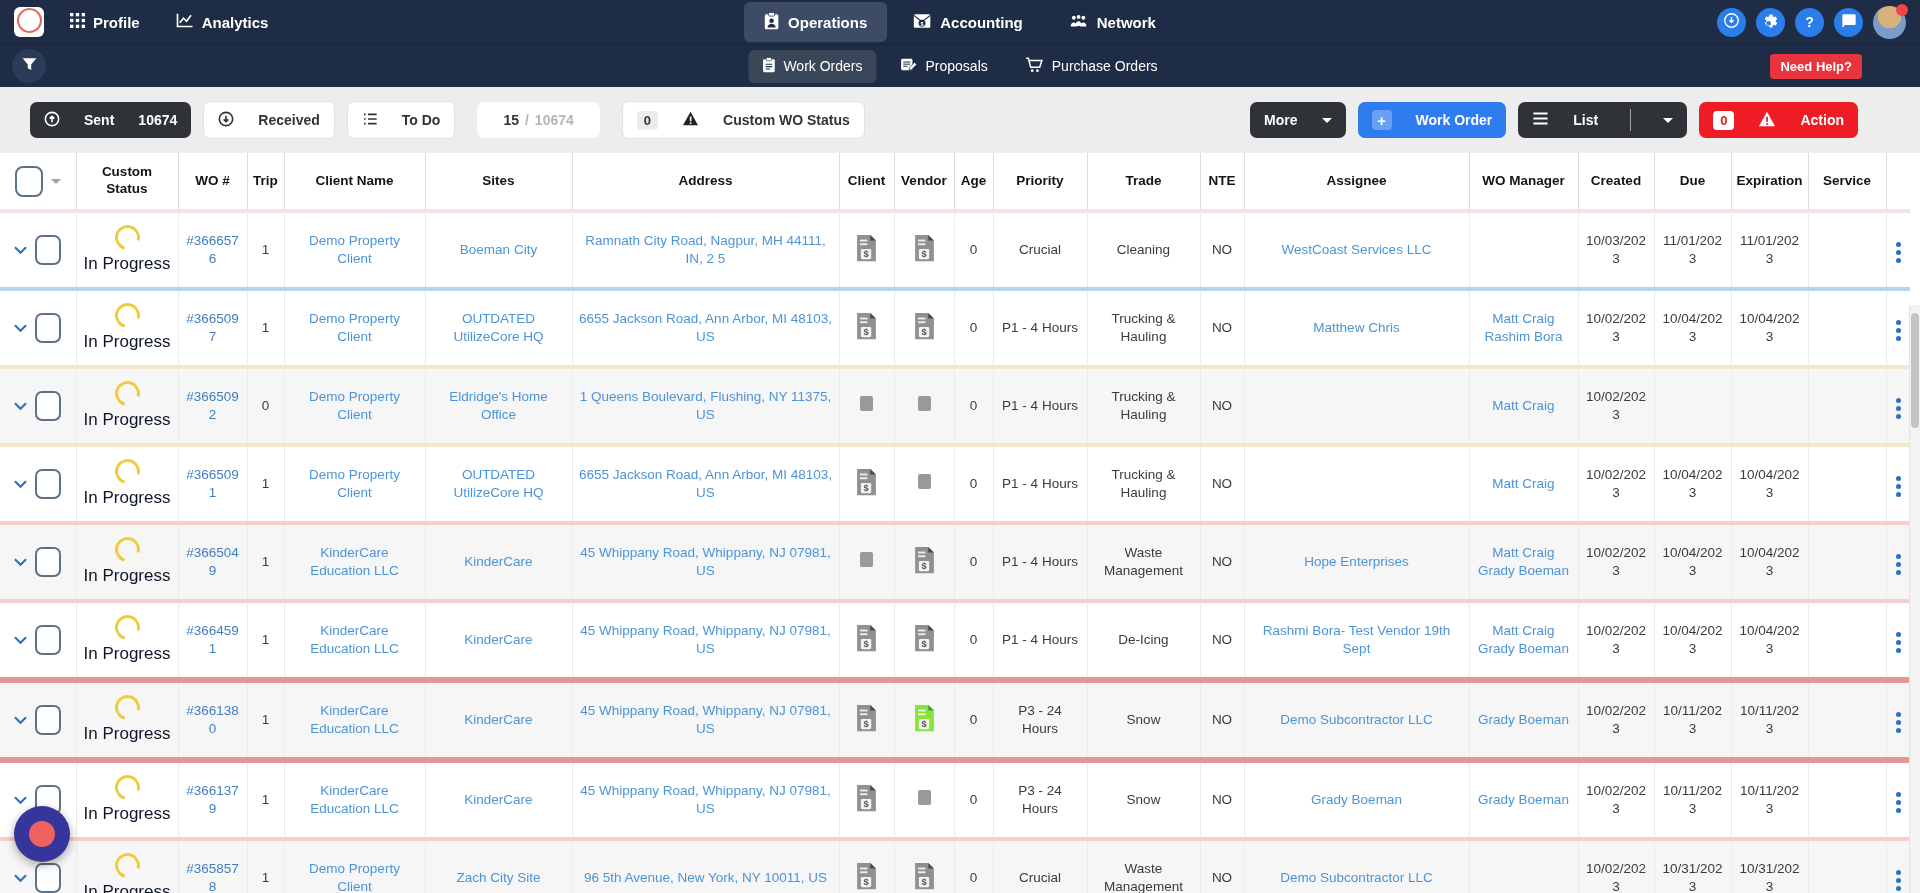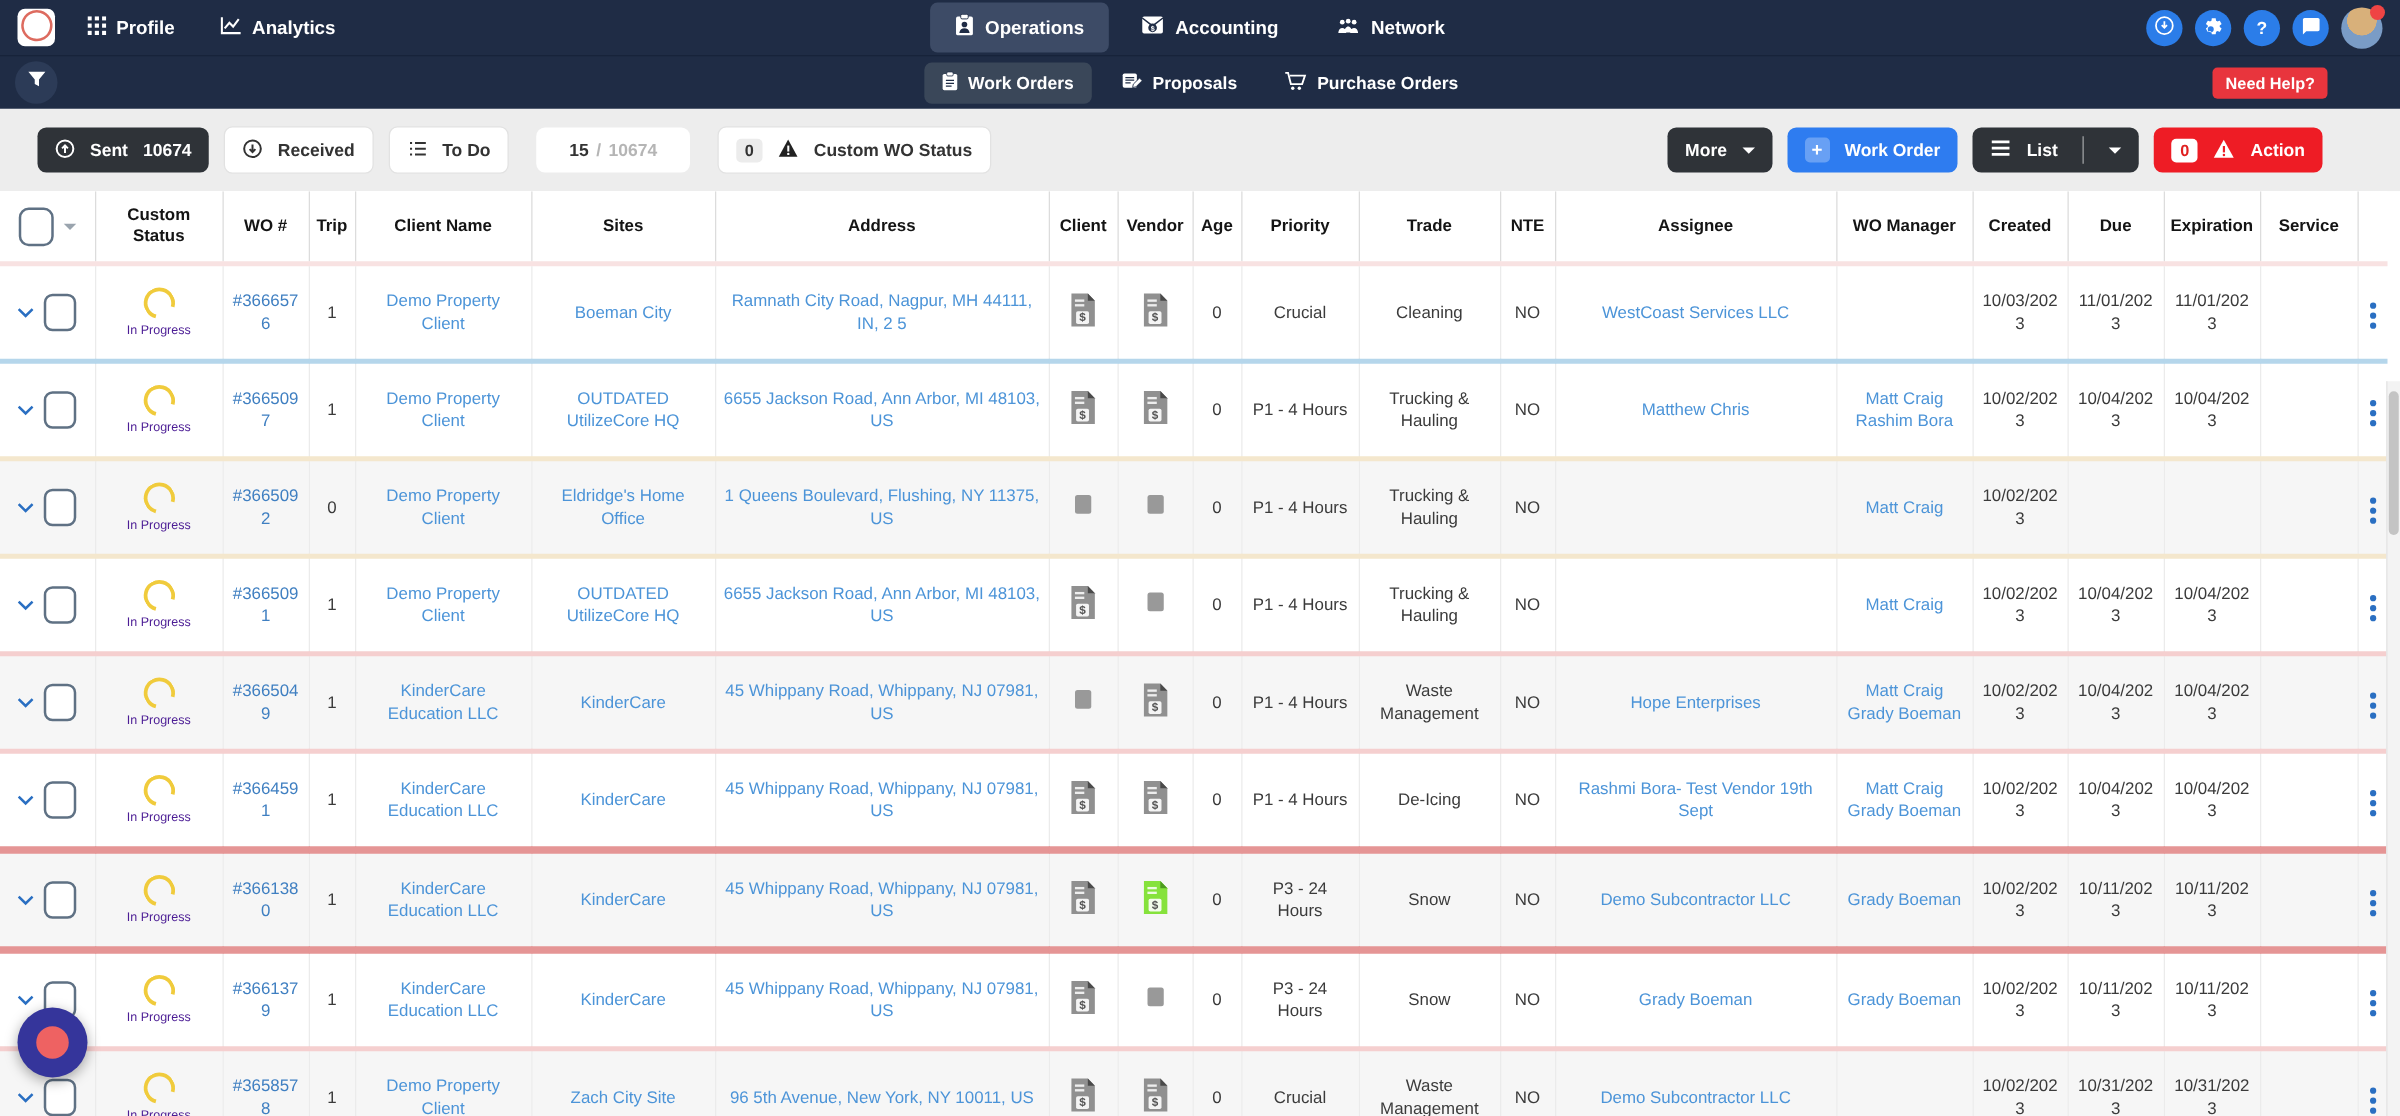--- a/index.html
+++ b/index.html
@@ -15,27 +15,27 @@
   .nav-tab.active{background:#3d4b66}
   .nav-right{margin-left:auto;display:flex;align-items:center;gap:10px}
   .circle-btn{width:29px;height:29px;border-radius:50%;background:#2b7de9;display:flex;align-items:center;justify-content:center;color:#fff;font-weight:800;font-size:14px;cursor:pointer}
   .avatar{width:33px;height:33px;border-radius:50%;background:radial-gradient(circle at 50% 32%,#d8b07a 0 42%,#7a9cc6 43% 100%);position:relative;cursor:pointer}
   .avatar .dot{position:absolute;top:-2px;right:-2px;width:12px;height:12px;border-radius:50%;background:#ef4444}
 
   
   .subnav{height:42px;background:#1f2c45;border-top:1px solid #17233a;display:flex;align-items:center;padding:0 12px;color:#fff;position:relative}
   .filter-btn{width:34px;height:34px;border-radius:50%;background:#2c3b57;display:flex;align-items:center;justify-content:center;cursor:pointer}
   .sub-tabs{position:absolute;left:50%;transform:translateX(-50%);display:flex;gap:10px}
-  .sub-tab{display:flex;align-items:center;gap:8px;font-weight:700;font-size:14px;padding:7px 14px;border-radius:6px;cursor:pointer}
+  .sub-tab{display:flex;align-items:center;gap:8px;font-weight:400;font-size:14px;padding:7px 14px;border-radius:6px;cursor:pointer}
   .sub-tab.active{background:#3a4759}
   .need-help{margin-left:auto;margin-right:46px;background:#e8353d;color:#fff;font-weight:700;font-size:13px;padding:5px 10px;border-radius:4px;cursor:pointer}
 
   
   .toolbar{height:66px;background:#ededed;display:flex;align-items:center;padding:0 62px 0 30px;gap:12px}
-  .tb-btn{height:36px;border-radius:7px;display:flex;align-items:center;gap:12px;padding:0 14px;font-size:14px;font-weight:700;cursor:pointer;white-space:nowrap}
+  .tb-btn{height:36px;border-radius:7px;display:flex;align-items:center;gap:24px;padding:0 14px;font-size:14px;font-weight:700;cursor:pointer;white-space:nowrap}
   .tb-dark{background:#2f3338;color:#fff}
   .tb-light{background:#fff;color:#333;border:1px solid #e2e2e2}
   .counter{background:#fff;border-radius:7px;height:36px;display:flex;align-items:center;padding:0 26px;font-size:14px;font-weight:700;color:#333;margin:0 10px}
   .counter .sep,.counter .total{color:#b5b5b5;margin-left:6px}
   .badge-count{background:#ececec;border-radius:4px;padding:2px 7px;font-weight:700;color:#333;font-size:13px}
   .tb-right{margin-left:auto;display:flex;align-items:center;gap:12px}
   .btn-blue{background:#2e7cf0;color:#fff}
   .plusbox{width:20px;height:20px;border-radius:4px;background:rgba(255,255,255,.28);display:flex;align-items:center;justify-content:center;font-size:15px;font-weight:800}
   .btn-red{background:#ee1c25;color:#fff}
   .action-count{background:#fff;color:#e02020;border-radius:4px;padding:2px 7px;font-weight:700;font-size:13px}
@@ -51,21 +51,21 @@
   th:first-child{border-left:none}
   td{border-left:1px solid #ebebeb;text-align:center;vertical-align:middle;font-size:13.5px;color:#3b3b3b;padding:2px 6px;height:70px;line-height:1.3;word-wrap:break-word}
   td:first-child{border-left:none}
   .lnk{color:#4c94d8;text-decoration:none;cursor:pointer}
   .wo{color:#3f7fc1}
   .pre{white-space:pre-line}
   .selwrap{display:flex;align-items:center;justify-content:center;gap:8px}
   .cbx{display:inline-block;width:22px;height:26px;background:#fff;border:2px solid #5f7184;border-radius:7px;cursor:pointer}
   .cbx.hdr{width:24px;height:27px;border-radius:8px}
   .ring{width:19px;height:19px;border:3px solid #f0cb3c;border-bottom-color:transparent;border-radius:50%;margin:0 auto 3px;transform:rotate(-30deg)}
-  .status-label{font-size:10px;color:#4c1d95}
+  .status-label{font-size:17px;color:#0f172a}
   .sq{display:inline-block;width:13px;height:15px;background:#999;border-radius:2px}
   .dots{display:inline-flex;flex-direction:column;gap:3px;cursor:pointer;padding:3px}
   .dots i{width:5px;height:5px;border-radius:50%;background:#2a6fc2}
   .chev{cursor:pointer;display:inline-flex}
 
   
   .vscroll{position:absolute;right:0;top:152px;bottom:0;width:10px;background:#f3f3f3;border-left:1px solid #e3e3e3;z-index:10}
   .vthumb{position:absolute;top:8px;left:1px;width:8px;height:115px;background:#c4c4c4;border-radius:4px;cursor:pointer}
 
   

